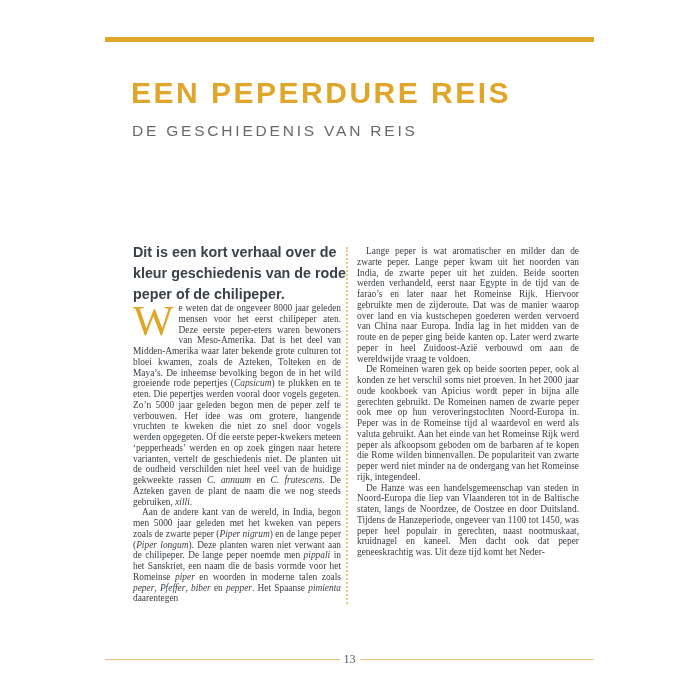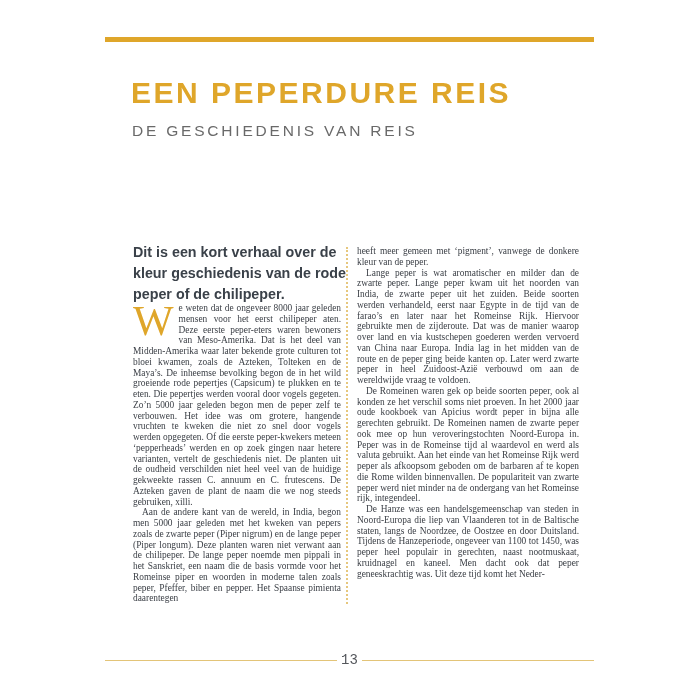--- a/index.html
+++ b/index.html
@@ -14,48 +14,47 @@
   .intro{left:133px;top:242px;width:227px;font-size:14.3px;line-height:21px;
          font-weight:bold;color:#3A4149;}
   .col{font-family:"Liberation Serif",serif;font-size:9.4px;line-height:10.75px;
        color:#3C4047;text-align:justify;}
   .col p{margin:0;}
   .col p.indent{text-indent:9px;}
   .left-col{left:133px;top:303px;width:208px;}
   .right-col{left:357px;top:246px;width:222px;}
   .dropcap{float:left;font-family:"Liberation Serif",serif;font-size:43px;
            line-height:34px;height:33px;color:#DFA62A;margin:1px 5px 0 0;}
-  .it{}
+  .it{font-style:italic;}
   .divider{left:346px;top:247px;height:357px;width:0;
            border-left:2px dotted #E6C77D;}
   .footer{left:105px;top:652px;width:489px;display:flex;align-items:center;}
   .footer .rule{flex:1;height:0;border-top:1.4px solid #E3C478;}
-  .footer .num{margin:0 4px;font-family:Liberation Mono, monospace;
-               font-size:14px;color:#54575C;}
+  .footer .num{margin:0 4px;font-family:Liberation Serif, serif;
+               font-size:12px;color:#54575C;}
 </style>
 </head>
 <body>
 
 <div class="abs top-rule"></div>
 
 <h1 class="abs title" style="margin:0;">EEN PEPERDURE REIS</h1>
 
 <div class="abs subtitle">DE GESCHIEDENIS VAN REIS</div>
 
 <div class="abs intro">Dit is een kort verhaal over de kleur geschiedenis van de rode peper of de chilipeper.</div>
 
 <div class="abs col left-col">
   <p><span class="dropcap">W</span><span><span>e weten dat de ongeveer 8000 jaar geleden mensen voor het eerst chilipeper aten. Deze eerste peper-eters waren bewoners van Meso-Amerika. Dat is het deel van Midden-Amerika waar later bekende grote culturen tot bloei kwamen, zoals de Azteken, Tolteken en de Maya’s. De inheemse bevolking begon de in het wild groeiende rode pepertjes (</span><span class="it">Capsicum</span><span>) te plukken en te eten. Die pepertjes werden vooral door vogels gegeten. Zo’n 5000 jaar geleden begon men de peper zelf te verbouwen. Het idee was om grotere, hangende vruchten te kweken die niet zo snel door vogels werden opgegeten. Of die eerste peper-kwekers meteen ‘pepperheads’ werden en op zoek gingen naar hetere varianten, vertelt de geschiedenis niet. De planten uit de oudheid verschilden niet heel veel van de huidige gekweekte rassen </span><span class="it">C. annuum</span><span> en </span><span class="it">C. frutescens</span><span>. De Azteken gaven de plant de naam die we nog steeds gebruiken, </span><span class="it">xilli</span><span>.</span></span></p>
   <p class="indent"><span>Aan de andere kant van de wereld, in India, begon men 5000 jaar geleden met het kweken van pepers zoals de zwarte peper (</span><span class="it">Piper nigrum</span><span>) en de lange peper (</span><span class="it">Piper longum</span><span>). Deze planten waren niet verwant aan de chilipeper. De lange peper noemde men </span><span class="it">pippali</span><span> in het Sanskriet, een naam die de basis vormde voor het Romeinse </span><span class="it">piper</span><span> en woorden in moderne talen zoals </span><span class="it">peper</span><span>, </span><span class="it">Pfeffer</span><span>, </span><span class="it">biber</span><span> en </span><span class="it">pepper</span><span>. Het Spaanse </span><span class="it">pimienta</span><span> daarentegen</span></p>
 </div>
 
 <div class="abs divider"></div>
 
 <div class="abs col right-col">
-  <p><span>heeft meer gemeen met ‘pigment’, vanwege de donkere kleur van de peper.</span></p>
   <p class="indent"><span>Lange peper is wat aromatischer en milder dan de zwarte peper. Lange peper kwam uit het noorden van India, de zwarte peper uit het zuiden. Beide soorten werden verhandeld, eerst naar Egypte in de tijd van de farao’s en later naar het Romeinse Rijk. Hiervoor gebruikte men de zijderoute. Dat was de manier waarop over land en via kustschepen goederen werden vervoerd van China naar Europa. India lag in het midden van de route en de peper ging beide kanten op. Later werd zwarte peper in heel Zuidoost-Azië verbouwd om aan de wereldwijde vraag te voldoen.</span></p>
   <p class="indent"><span>De Romeinen waren gek op beide soorten peper, ook al konden ze het verschil soms niet proeven. In het 2000 jaar oude kookboek van Apicius wordt peper in bijna alle gerechten gebruikt. De Romeinen namen de zwarte peper ook mee op hun veroveringstochten Noord-Europa in. Peper was in de Romeinse tijd al waardevol en werd als valuta gebruikt. Aan het einde van het Romeinse Rijk werd peper als afkoopsom geboden om de barbaren af te kopen die Rome wilden binnenvallen. De populariteit van zwarte peper werd niet minder na de ondergang van het Romeinse rijk, integendeel.</span></p>
   <p class="indent"><span>De Hanze was een handelsgemeenschap van steden in Noord-Europa die liep van Vlaanderen tot in de Baltische staten, langs de Noordzee, de Oostzee en door Duitsland. Tijdens de Hanzeperiode, ongeveer van 1100 tot 1450, was peper heel populair in gerechten, naast nootmuskaat, kruidnagel en kaneel. Men dacht ook dat peper geneeskrachtig was. Uit deze tijd komt het Neder-</span></p>
 </div>
 
 <div class="abs footer">
   <div class="rule"></div>
   <div class="num">13</div>
   <div class="rule"></div>
 </div>

